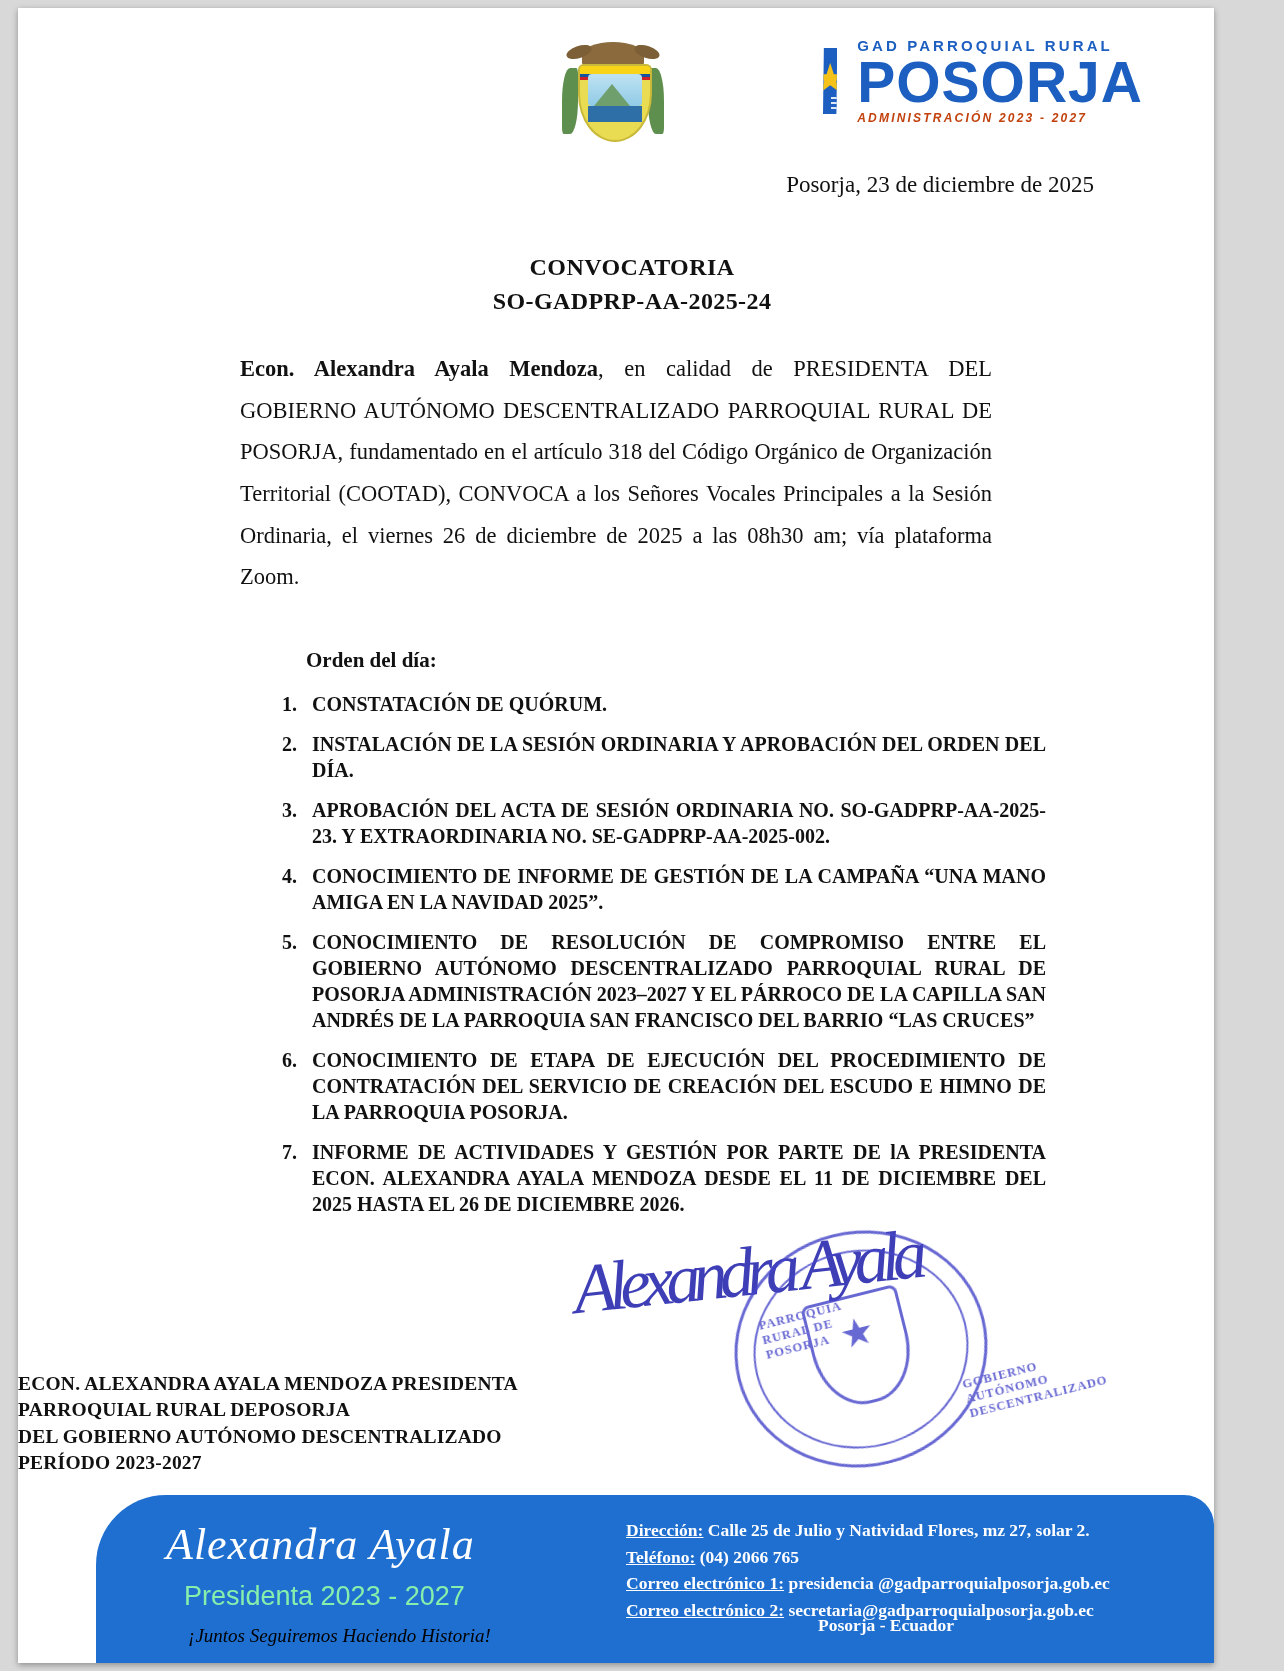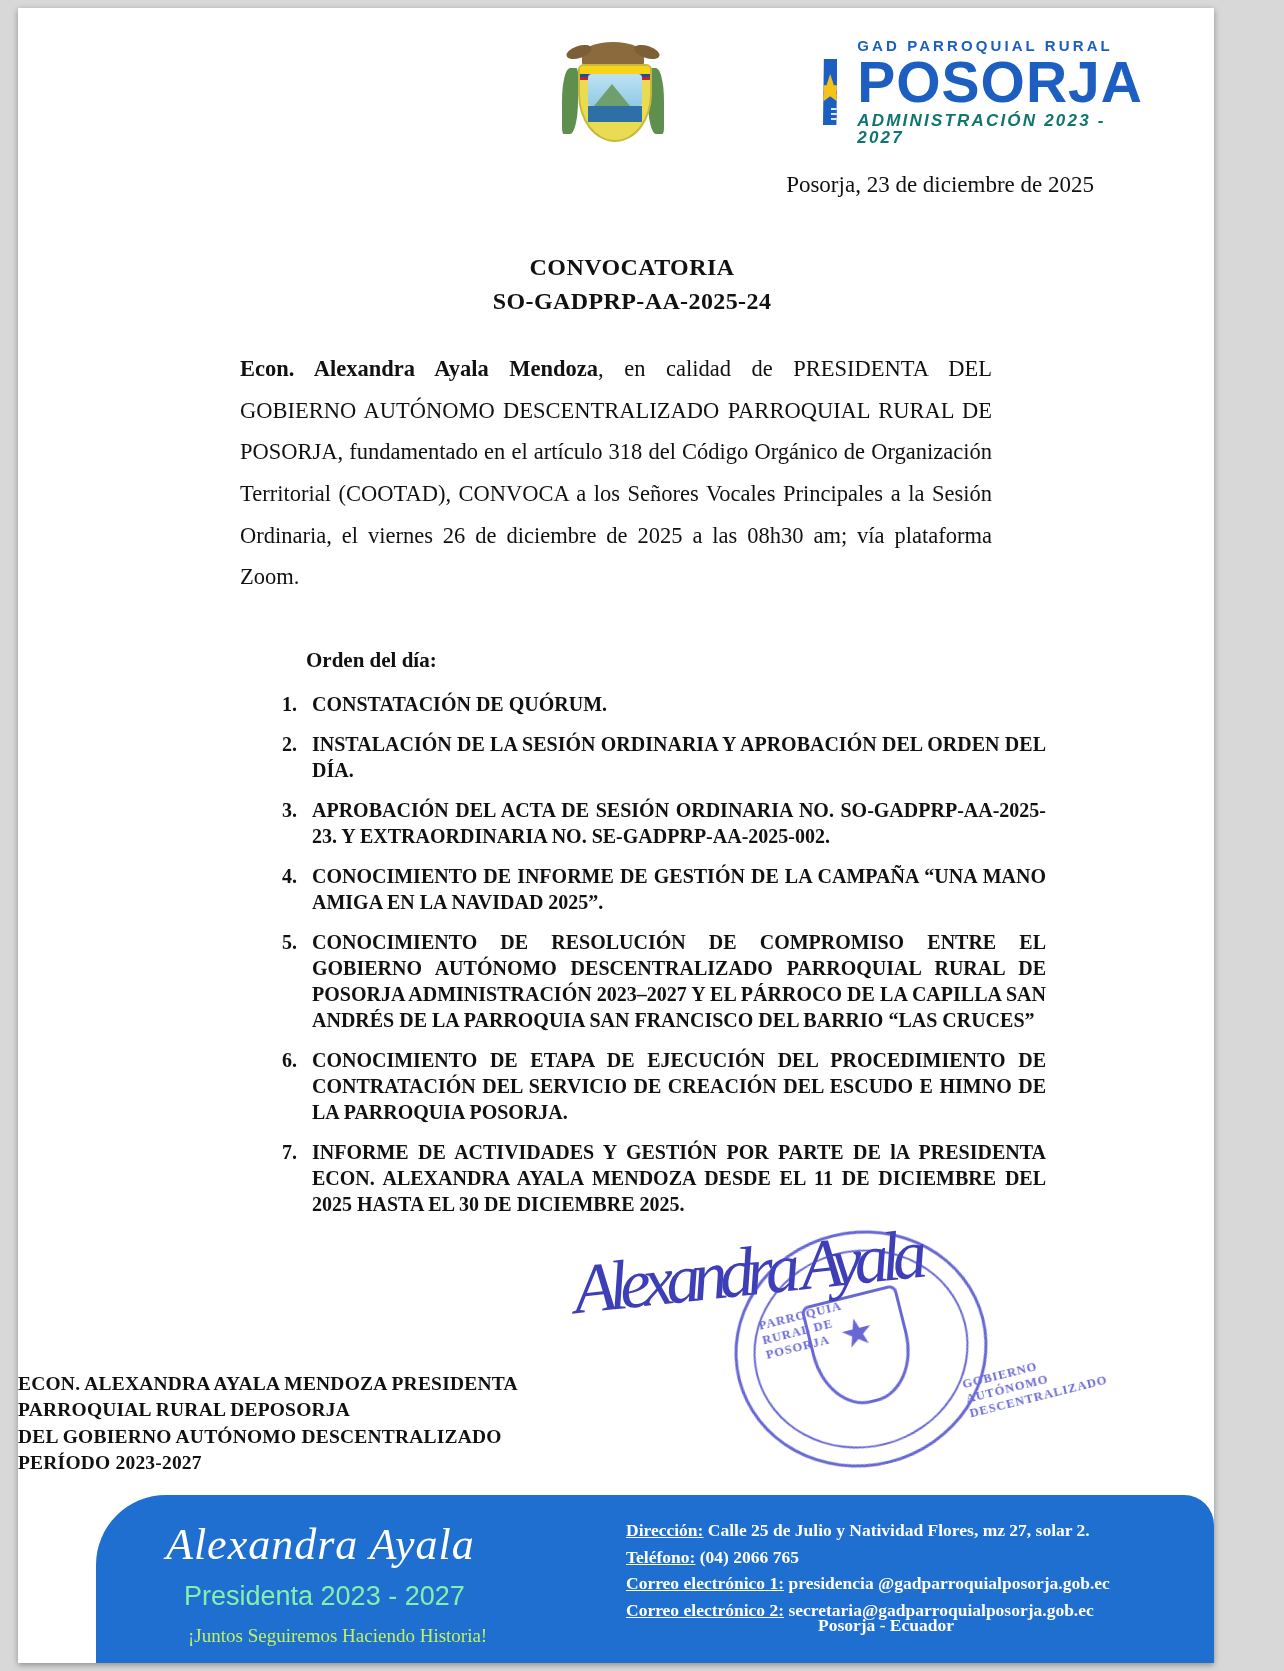--- a/index.html
+++ b/index.html
@@ -88,23 +88,23 @@
     font-family: "Liberation Sans", sans-serif;
     font-size: 57px;
     font-weight: 700;
     letter-spacing: 1px;
     color: #1c5fc0;
     line-height: 0.95;
     margin-top: 2px;
   }
   .admin-line {
     font-family: "Liberation Sans", sans-serif;
-    font-size: 17px;
+    font-size: 12px;
     letter-spacing: 2.2px;
-    color: #0f766e;
+    color: #c2410c;
     font-weight: 700;
     font-style: italic;
     margin-top: 3px;
   }
   
   .coat .shield {
     position: absolute;
     left: 20px;
     top: 22px;
     width: 70px;
@@ -319,22 +319,23 @@
     top: 86px;
     font-family: "Liberation Sans", sans-serif;
     font-size: 27px;
     color: #86efac;
   }
   .footer .slogan {
     position: absolute;
     left: 92px;
     top: 130px;
     font-family: "Liberation Serif", serif;
+    font-style: italic;
     font-size: 19px;
-    color: #bef264;
+    color: #000000;
   }
   .footer .contact {
     position: absolute;
     left: 530px;
     top: 22px;
     font-family: "Liberation Serif", serif;
     font-size: 17.5px;
     font-weight: bold;
     line-height: 1.52;
   }
@@ -393,21 +394,21 @@
   <p class="para"><b>Econ. Alexandra Ayala Mendoza</b><span>, en calidad de PRESIDENTA DEL GOBIERNO AUTÓNOMO DESCENTRALIZADO PARROQUIAL RURAL DE POSORJA, fundamentado en el artículo 318 del Código Orgánico de Organización Territorial (COOTAD), CONVOCA a los Señores Vocales Principales a la Sesión Ordinaria, el viernes 26 de diciembre de 2025 a las 08h30 am; vía plataforma Zoom.</span></p>
 
   <div class="orden">Orden del día:</div>
   <ol class="agenda">
     <li>CONSTATACIÓN DE QUÓRUM.</li>
     <li>INSTALACIÓN DE LA SESIÓN ORDINARIA Y APROBACIÓN DEL ORDEN DEL DÍA.</li>
     <li>APROBACIÓN DEL ACTA DE SESIÓN ORDINARIA NO. SO-GADPRP-AA-2025-23. Y EXTRAORDINARIA NO. SE-GADPRP-AA-2025-002.</li>
     <li>CONOCIMIENTO DE INFORME DE GESTIÓN DE LA CAMPAÑA “UNA MANO AMIGA EN LA NAVIDAD 2025”.</li>
     <li>CONOCIMIENTO DE RESOLUCIÓN DE COMPROMISO ENTRE EL GOBIERNO AUTÓNOMO DESCENTRALIZADO PARROQUIAL RURAL DE POSORJA ADMINISTRACIÓN 2023–2027 Y EL PÁRROCO DE LA CAPILLA SAN ANDRÉS DE LA PARROQUIA SAN FRANCISCO DEL BARRIO “LAS CRUCES”</li>
     <li>CONOCIMIENTO DE ETAPA DE EJECUCIÓN DEL PROCEDIMIENTO DE CONTRATACIÓN DEL SERVICIO DE CREACIÓN DEL ESCUDO E HIMNO DE LA PARROQUIA POSORJA.</li>
-    <li>INFORME DE ACTIVIDADES Y GESTIÓN POR PARTE DE lA PRESIDENTA ECON. ALEXANDRA AYALA MENDOZA DESDE EL 11 DE DICIEMBRE DEL 2025 HASTA EL 30 DE DICIEMBRE 2025.</li>
+    <li>INFORME DE ACTIVIDADES Y GESTIÓN POR PARTE DE lA PRESIDENTA ECON. ALEXANDRA AYALA MENDOZA DESDE EL 11 DE DICIEMBRE DEL 2025 HASTA EL 26 DE DICIEMBRE 2026.</li>
   </ol>
 
   <div class="sign-wrap">
     <div class="signature">Alexandra Ayala</div>
 
     <div class="seal">
       <div class="inner"></div>
       <div class="shieldmark">
           <div class="st">★</div>
         </div>

